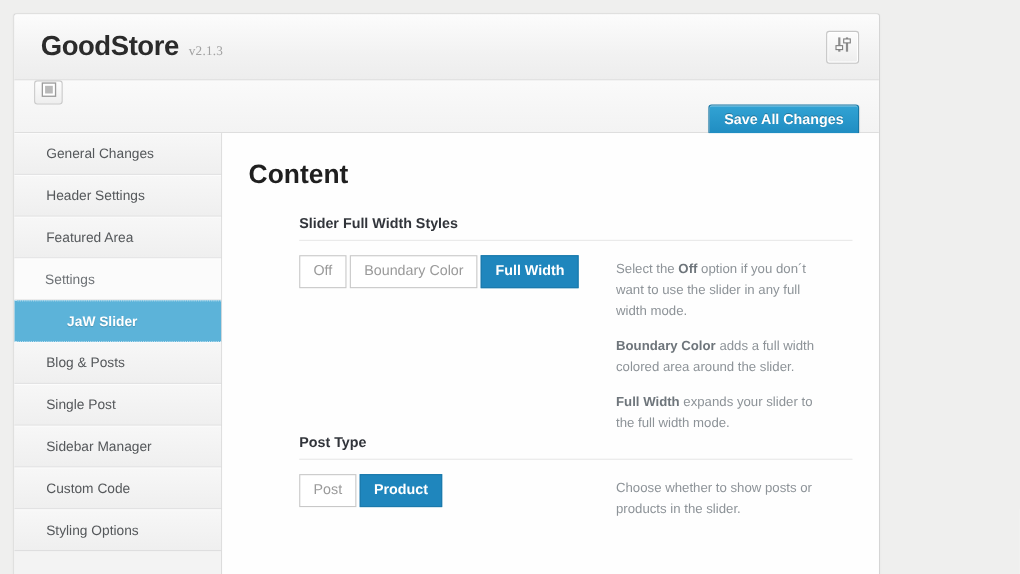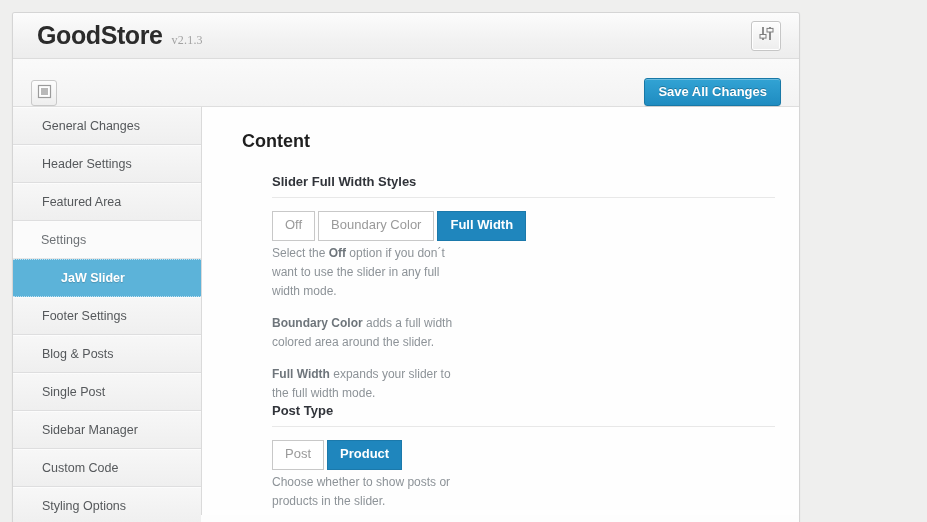--- a/index.html
+++ b/index.html
@@ -18,21 +18,21 @@
     background: #fdfdfd;
     border: 1px solid #d5d5d5;
     border-bottom: none;
     border-radius: 3px 3px 0 0;
     box-shadow: 0 1px 2px rgba(0,0,0,.05);
     overflow: hidden;
   }
 
   
   .hdr {
-    height: 46px;
+    height: 60px;
     background: linear-gradient(to bottom, #fcfcfc 0%, #f2f2f2 60%, #ededed 100%);
     border-bottom: 1px solid #dcdcdc;
     display: flex; align-items: center;
     padding: 0 18px 0 24px;
     position: relative;
   }
   .brand { display: flex; align-items: baseline; }
   .brand-name {
     font-size: 25px;
     font-weight: 700;
@@ -55,22 +55,23 @@
     background: linear-gradient(to bottom,#fdfdfd,#ededed);
     display: flex; align-items: center; justify-content: center;
     box-shadow: inset 0 0 0 1px #fff;
   }
 
   
   .toolbar {
     height: 48px;
     background: linear-gradient(to bottom,#fafafa,#f3f3f3);
     border-bottom: 1px solid #dedede;
-    display: flex; align-items: flex-end;
+    display: flex; align-items: flex-start;
     padding: 0 18px 0 18px;
+    flex-direction: column;
   }
   .panel-toggle {
     width: 26px; height: 26px;
     border: 1px solid #c9c9c9;
     border-radius: 3px;
     background: linear-gradient(to bottom,#fdfdfd,#eee);
     display: flex; align-items: center; justify-content: center;
   }
   .save-btn {
     margin-left: auto;
@@ -128,38 +129,38 @@
   }
 
   
   .content {
     flex: 1;
     background: #fefefe;
     padding: 18px 24px 0 24px;
     overflow: hidden;
   }
   .content-title {
-    font-size: 18px;
+    font-size: 24px;
     font-weight: 700;
     color: #1f1f1f;
-    margin: 6px 0 22px 16px;
+    margin: 6px 0 22px 0;
   }
 
   .field { margin: 0 0 0 46px; }
   .field-label {
     font-size: 13px;
     font-weight: 700;
     color: #31343a;
     padding-bottom: 8px;
   }
   .field-sep {
     border-top: 1px solid #e8e8e8;
     margin-bottom: 13px;
   }
-  .field-row { display: flex; flex-direction: column; }
+  .field-row { display: flex; }
   .field-control { width: 288px; flex: none; }
   .field-desc {
     font-size: 12px;
     color: #8d9398;
     line-height: 1.58;
     padding-top: 3px;
     max-width: 196px;
   }
   .field-desc b { color: #6e757b; font-weight: 700; }
   .field-desc p { margin: 0 0 13px 0; }
@@ -228,23 +229,20 @@
           <span>Header Settings</span>
         </div>
         <div class="nav-item">
           <span>Featured Area</span>
         </div>
         <div class="nav-item sub">
           <span>Settings</span>
         </div>
         <div class="nav-item sub active">
           <span>JaW Slider</span>
-        </div>
-        <div class="nav-item">
-          <span>Footer Settings</span>
         </div>
         <div class="nav-item">
           <span>Blog &amp; Posts</span>
         </div>
         <div class="nav-item">
           <span>Single Post</span>
         </div>
         <div class="nav-item">
           <span>Sidebar Manager</span>
         </div>

